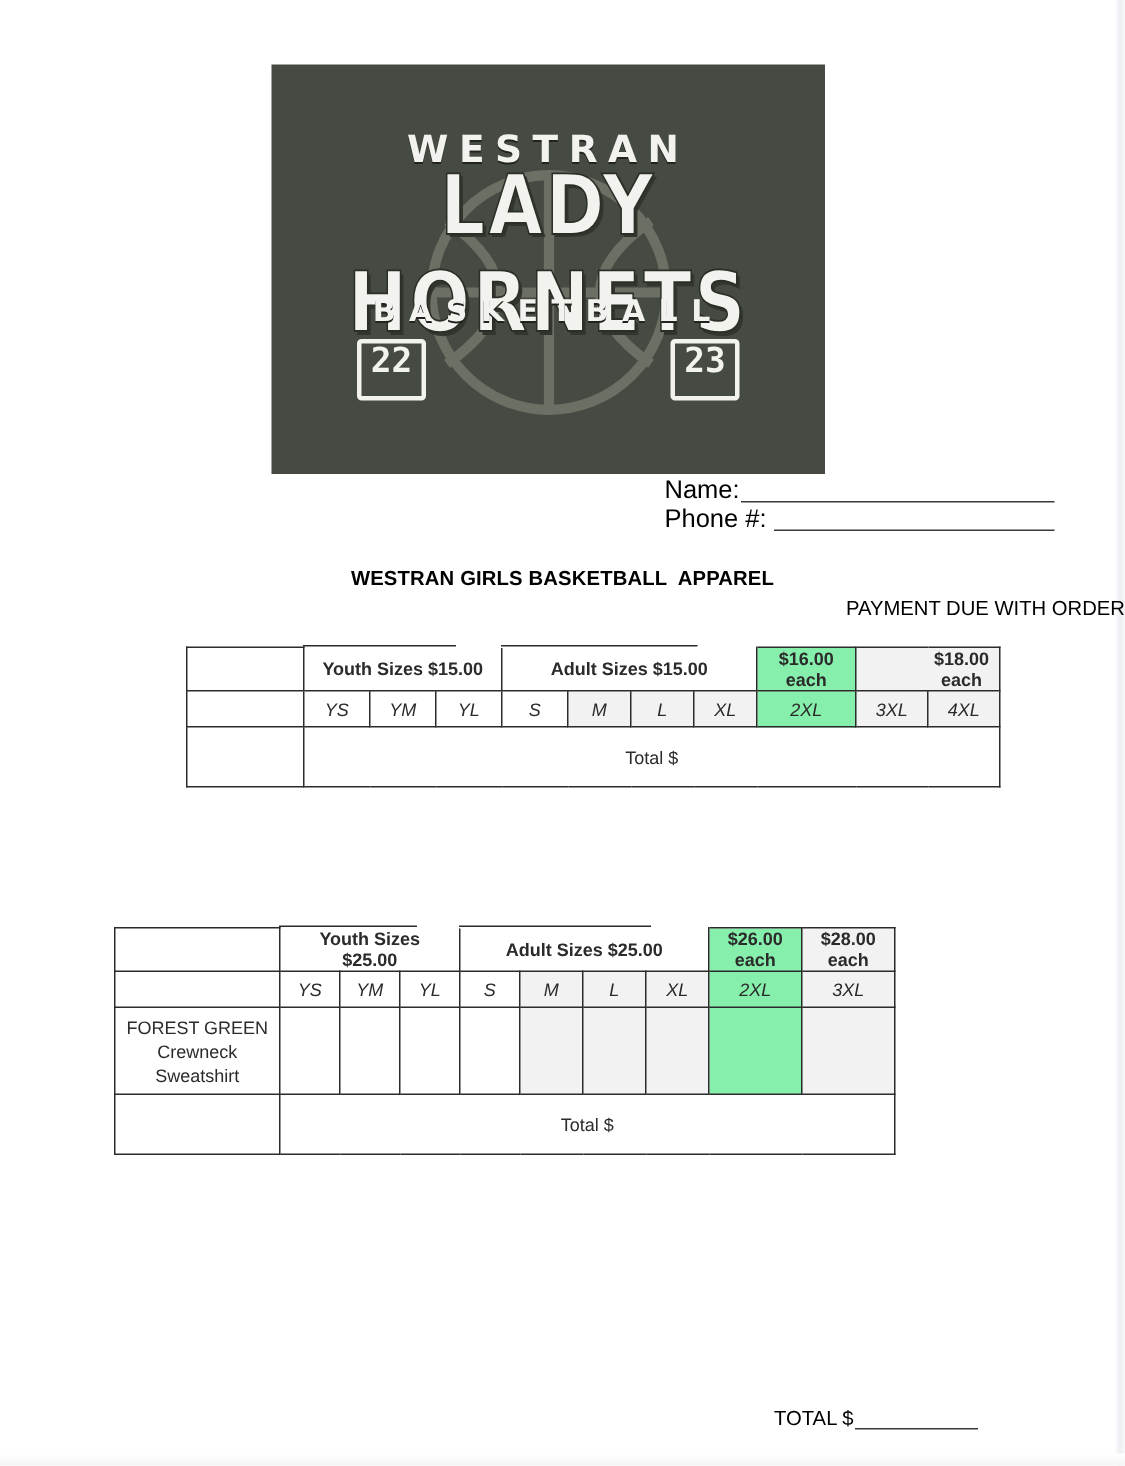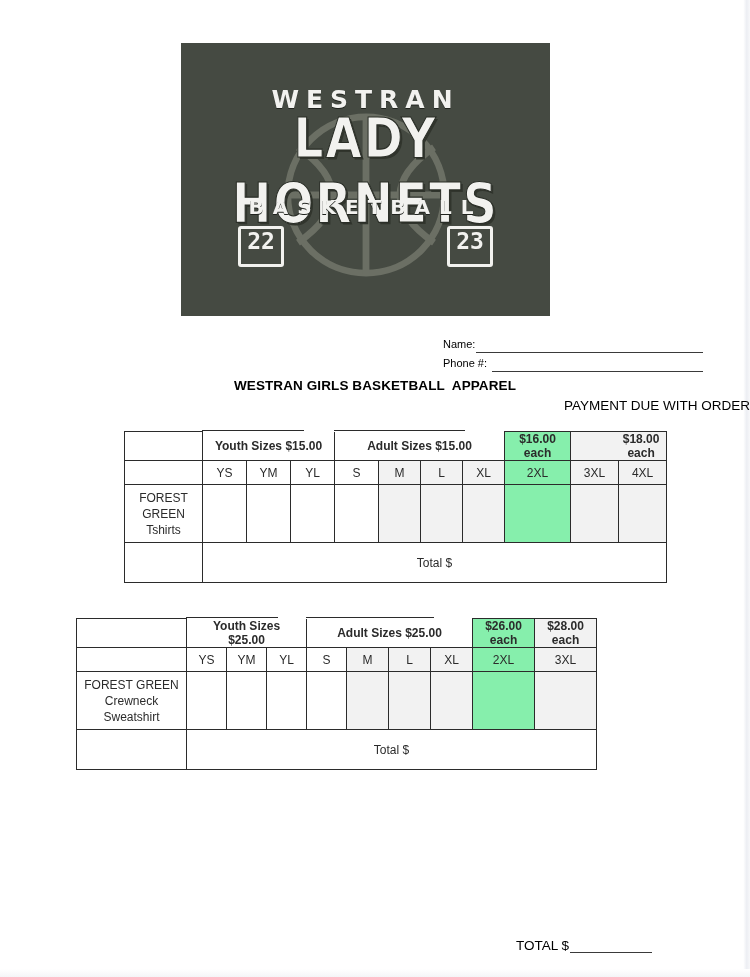--- a/index.html
+++ b/index.html
@@ -94,23 +94,23 @@
     line-height: 25px;
     text-align: center;
   }
   .art-num.left  { left: 57px; }
   .art-num.right { right: 57px; }
 
   
   .contact-block {
     position: absolute;
     left: 443px;
-    top: 336px;
+    top: 318px;
     width: 260px;
-    font-size: 11px;
+    font-size: 17px;
     line-height: 17px;
   }
   .contact-row {
     display: flex;
     align-items: flex-end;
     white-space: nowrap;
     margin-bottom: 2px;
   }
   .contact-label { flex: none; }
   .contact-rule {
@@ -165,21 +165,21 @@
     line-height: 14px;
   }
   td.group-head.partial-top { border-top: none; position: relative; }
   td.group-head.partial-top::before {
     content: "";
     position: absolute;
     top: -1.5px; left: -1.5px;
     width: 78%;
     border-top: 1.5px solid #2b2b2b;
   }
-  td.size-head { height: 24px; font-size: 12.5px; }
+  td.size-head { height: 24px; font-size: 12.5px; font-style: italic; }
   td.prod-label {
     text-align: left;
     vertical-align: top;
     padding: 4px 0 4px 4px;
     line-height: 16px;
     font-size: 12.5px;
     color: #111;
   }
   td.total-label {
     text-align: left;
@@ -282,35 +282,20 @@
       <td class="size-head">YL</td>
       <td class="size-head">S</td>
       <td class="size-head shade-light">M</td>
       <td class="size-head shade-light">L</td>
       <td class="size-head shade-light">XL</td>
       <td class="size-head shade-dark">2XL</td>
       <td class="size-head shade-light">3XL</td>
       <td class="size-head shade-light">4XL</td>
     </tr>
     <tr>
-      <td class="prod-label" style="white-space:pre-line;">FOREST
-GREEN
-Tshirts</td>
-      <td class="entry"></td>
-      <td class="entry"></td>
-      <td class="entry"></td>
-      <td class="entry"></td>
-      <td class="entry shade-light"></td>
-      <td class="entry shade-light"></td>
-      <td class="entry shade-light"></td>
-      <td class="entry shade-dark"></td>
-      <td class="entry shade-light"></td>
-      <td class="entry shade-light"></td>
-    </tr>
-    <tr>
       <td class="total-blank" style="height:40px"></td>
       <td class="total-label" colspan="10">Total $</td>
     </tr>
   </tbody>
 </table>
 
 <table class="order-table" id="table-sweatshirts">
   <colgroup>
     <col style="width:110px">
       <col style="width:40px">

